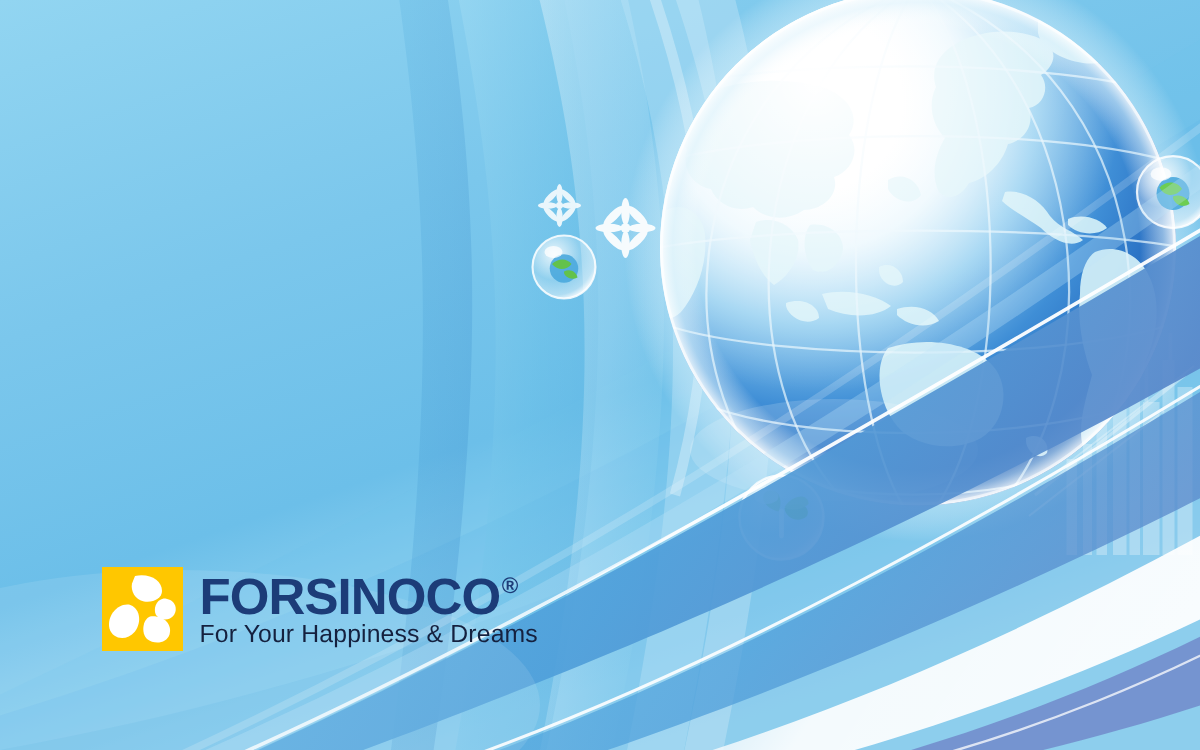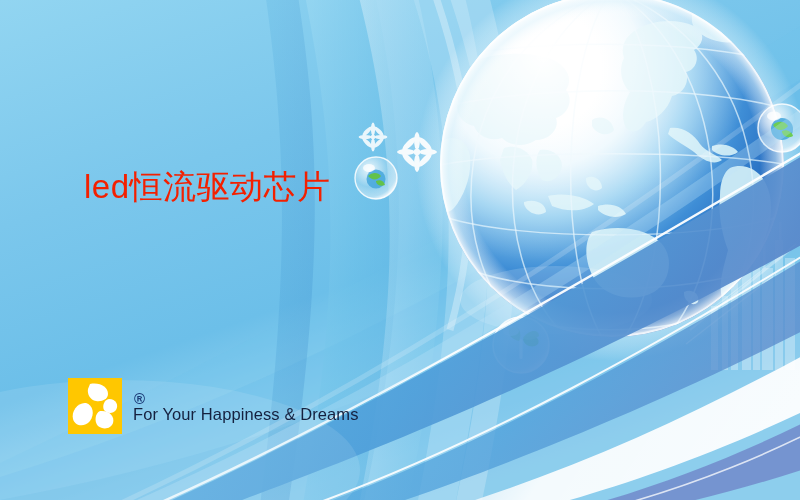--- a/index.html
+++ b/index.html
@@ -382,39 +382,39 @@
 
         <path d="M 120 515 C 340 420 580 280 880 60" stroke="#bfe6f7" stroke-width="14" fill="none" opacity="0.30"></path>
         <path d="M 95 515 C 330 408 580 258 880 24" stroke="#ffffff" stroke-width="5" fill="none" opacity="0.18"></path>
       </g>
 
       <ellipse cx="120" cy="470" rx="240" ry="90" fill="#ffffff" opacity="0.10"></ellipse>
     </g>
   </svg>
 
   <div class="headline">
-    <div class="headline-line l1">led恒流驱动芯片</div>
   </div>
 
   <div class="logo">
     <div class="logo-mark">
       <svg width="54" height="56" viewBox="0 0 54 56" xmlns="http://www.w3.org/2000/svg">
         <g fill="#ffffff">
 
           <path d="M 22 6 C 32 4 40 9 40 16 C 40 21 34 24 28 23 C 22 22 19 16 20 11 Z"></path>
 
           <path d="M 41 21 C 48 21 51 27 48 32 C 45 36 39 36 36 32 C 34 28 36 22 41 21 Z"></path>
 
           <path d="M 32 33 C 41 32 47 38 45 45 C 43 51 35 52 30 48 C 26 44 27 35 32 33 Z"></path>
 
           <path d="M 18 25 C 25 27 27 36 22 43 C 16 50 7 48 5 41 C 3 33 10 24 18 25 Z"></path>
         </g>
       </svg>
     </div>
     <div class="logo-text">
       <div class="logo-word">
+        <span>FORSINOCO</span>
         <span class="logo-reg">®</span>
       </div>
       <div class="logo-tagline">For Your Happiness &amp; Dreams</div>
     </div>
   </div>
 
 </div>
 
 </body></html>

